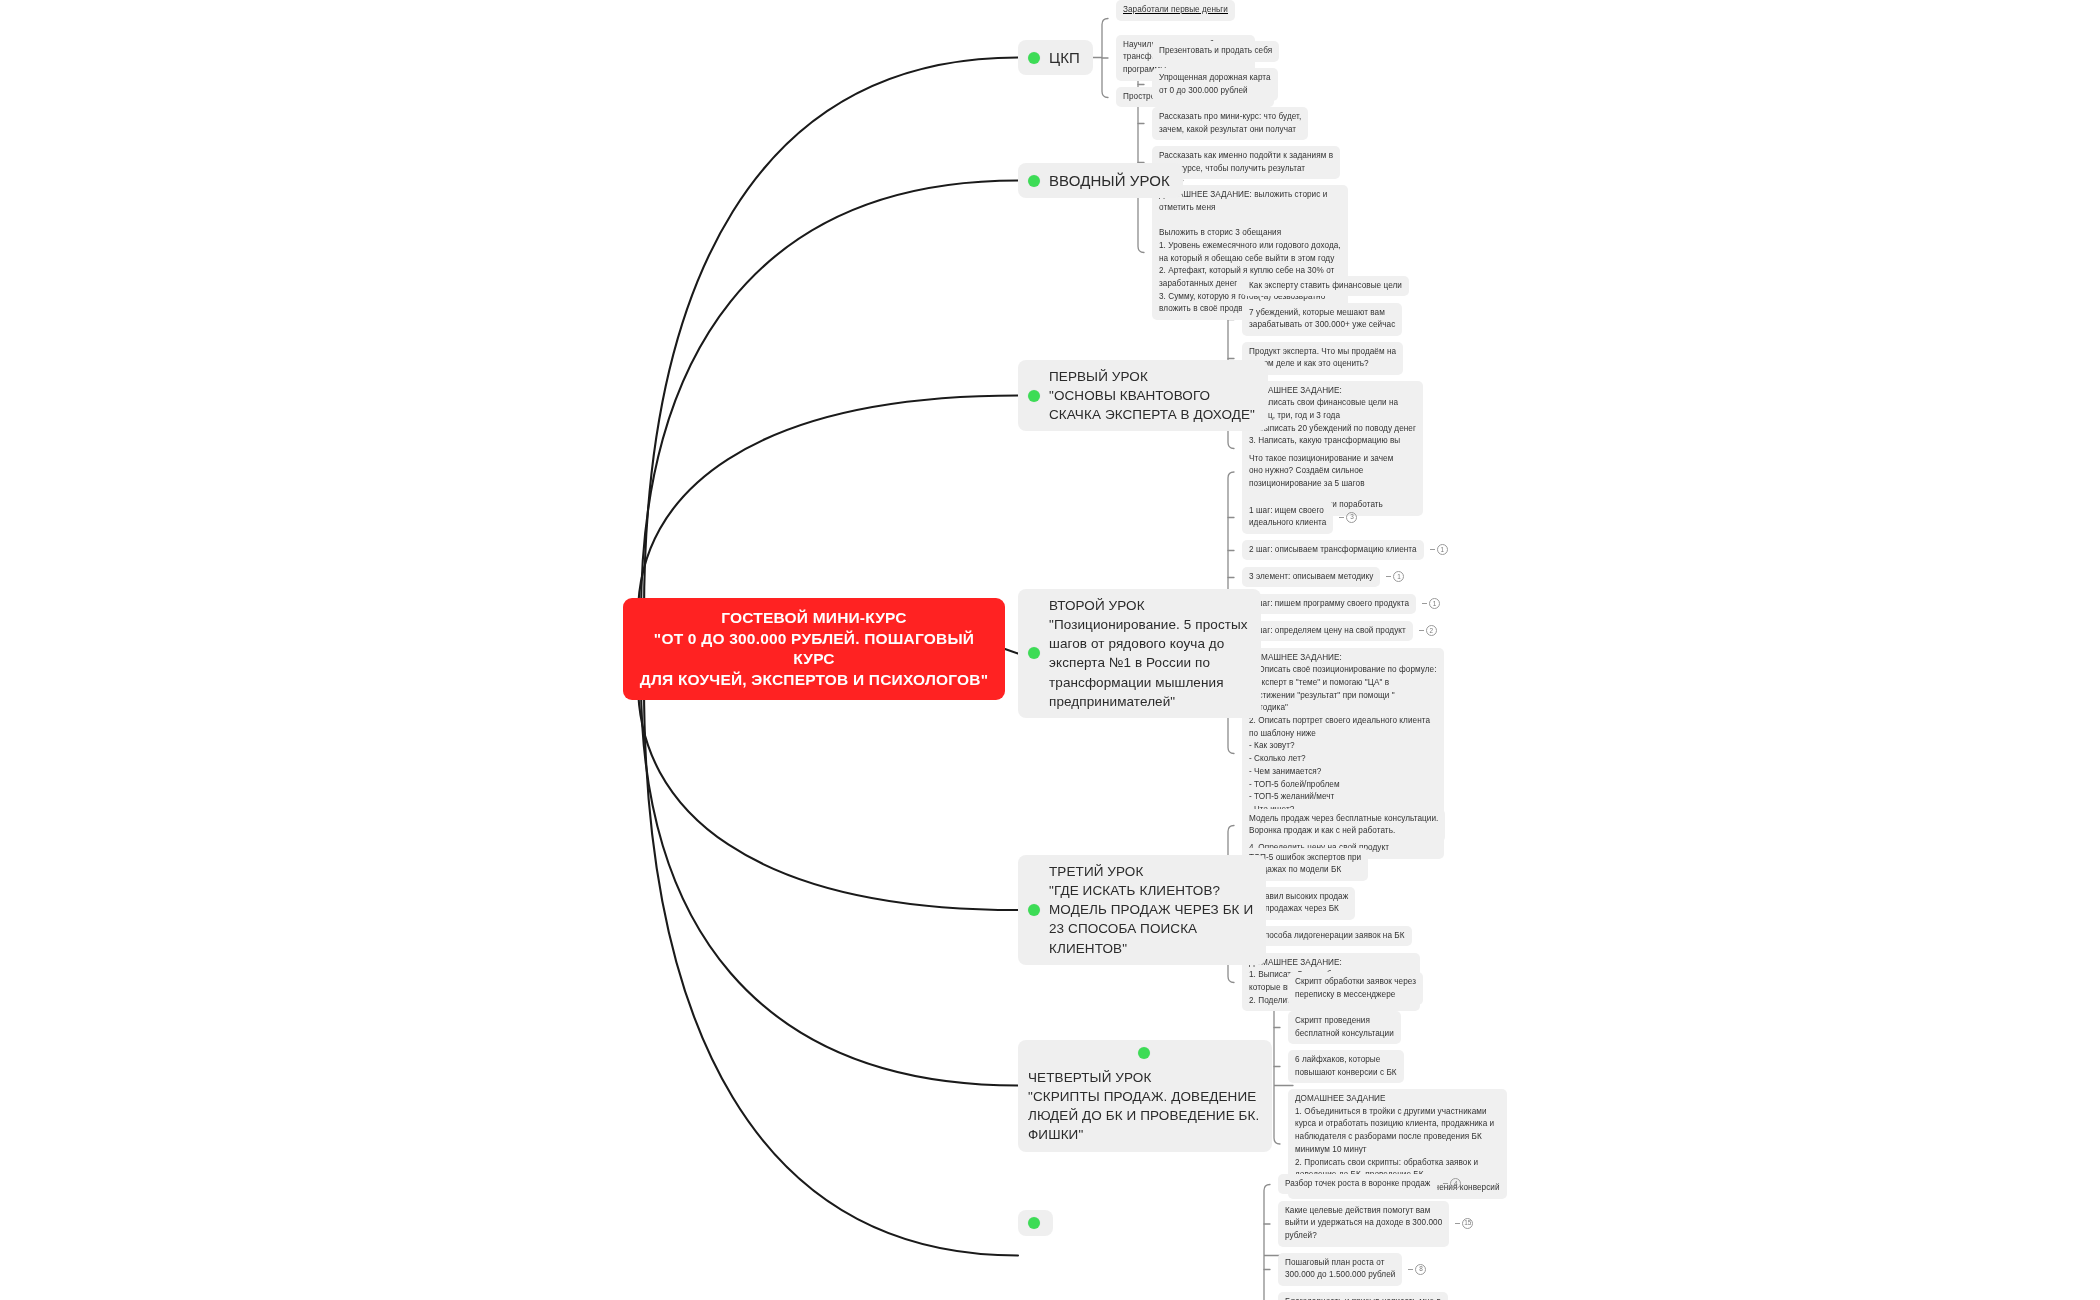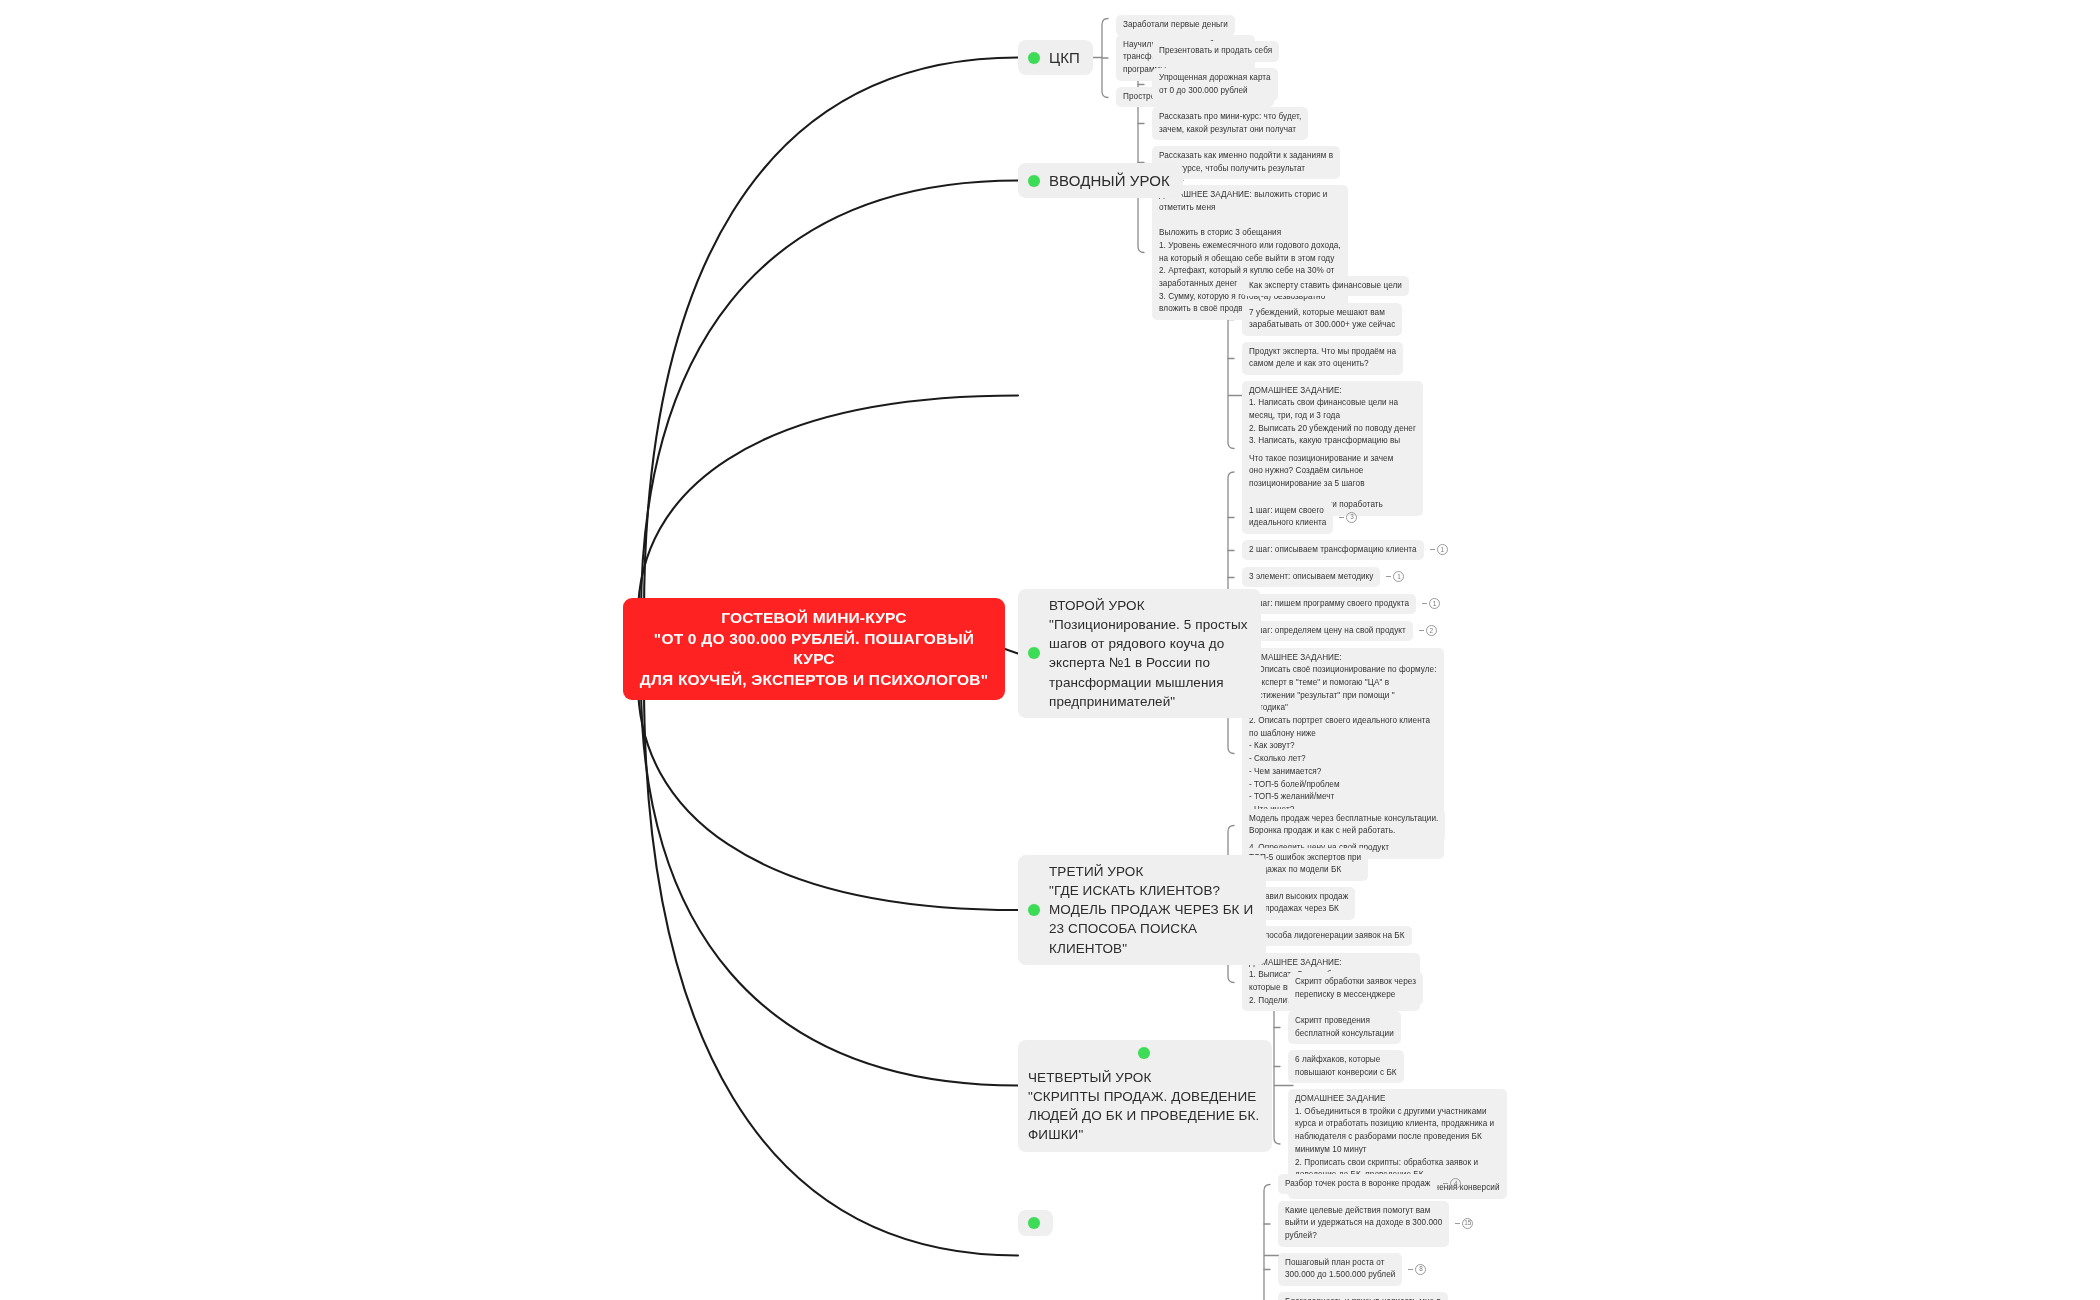--- a/index.html
+++ b/index.html
@@ -156,21 +156,21 @@
   <div class="root-node" style="left:623px; top:598px; width:382px;border-radius:9px;">
     <span class="l1">ГОСТЕВОЙ МИНИ-КУРС</span>
     <span class="l2">"ОТ 0 ДО 300.000 РУБЛЕЙ. ПОШАГОВЫЙ КУРС</span>
     <span class="l3">ДЛЯ КОУЧЕЙ, ЭКСПЕРТОВ И ПСИХОЛОГОВ"</span>
   </div>
 
   <div class="l1-node compact" style="left:1018px; top:40px;">
     <span class="dot"></span>
     <span class="l1-label">ЦКП</span>
   </div>
-  <div class="l2-node" style="left: 1116px; top: 15px;">
+  <div class="l2-node" style="left: 1116px; top: 0; text-decoration: underline;">
     <span class="bubble">Заработали первые деньги</span>
   </div>
   <div class="l2-node" style="left: 1116px; top: 34.5px;">
     <span class="bubble">Научились продавать большие
 трансформации и долгосрочные
 программы</span>
   </div>
   <div class="l2-node" style="left: 1116px; top: 86.5px;">
     <span class="bubble">Простроили план на 300.000 руб/мес</span>
   </div>
@@ -200,20 +200,26 @@
 
 Выложить в сторис 3 обещания
 1. Уровень ежемесячного или годового дохода,
 на который я обещаю себе выйти в этом году
 2. Артефакт, который я куплю себе на 30% от
 заработанных денег
 3. Сумму, которую я готов(-а) безвозвратно
 вложить в своё продвижение как специалиста</span>
   </div>
 
+  <div class="l1-node" style="left:1018px; top:360px;">
+    <span class="dot"></span>
+    <span class="l1-label">ПЕРВЫЙ УРОК
+"ОСНОВЫ КВАНТОВОГО
+СКАЧКА ЭКСПЕРТА В ДОХОДЕ"</span>
+  </div>
   <div class="l2-node" style="left: 1242px; top: 275.5px;">
     <span class="bubble">Как эксперту ставить финансовые цели</span>
   </div>
   <div class="l2-node" style="left: 1242px; top: 302.5px;">
     <span class="bubble">7 убеждений, которые мешают вам
 зарабатывать от 300.000+ уже сейчас</span>
   </div>
   <div class="l2-node" style="left: 1242px; top: 341.5px;">
     <span class="bubble">Продукт эксперта. Что мы продаём на
 самом деле и как это оценить?</span>

